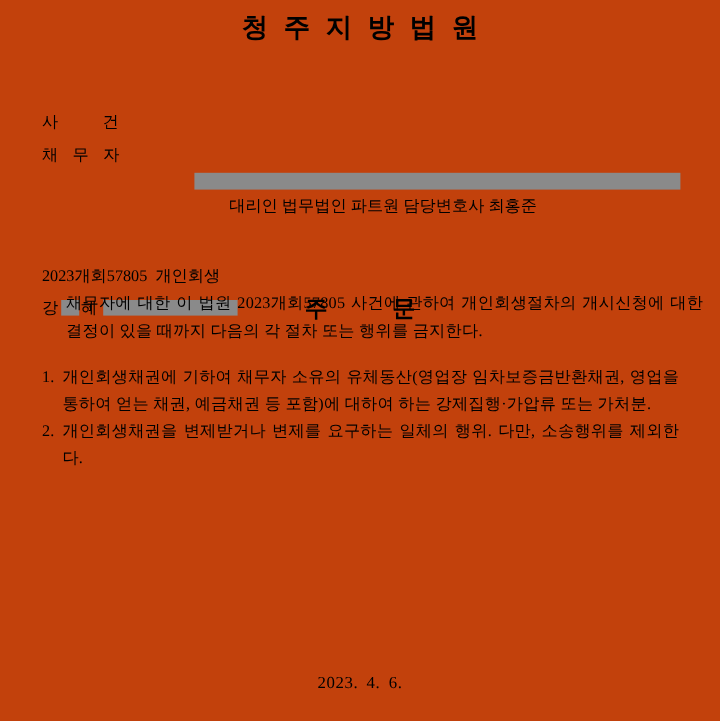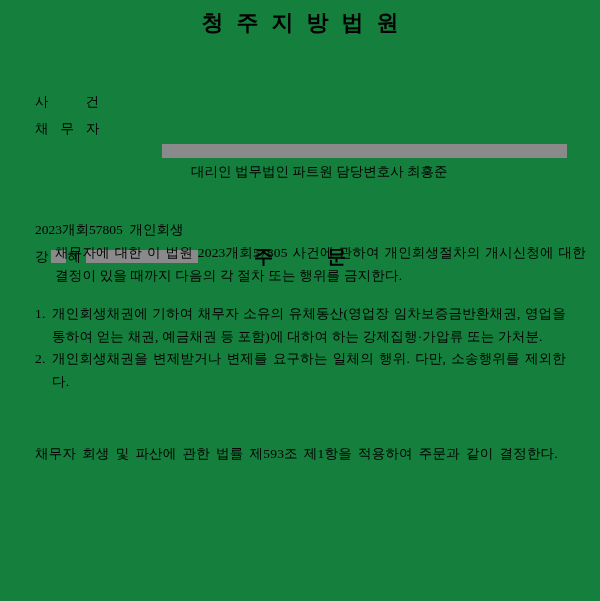--- a/index.html
+++ b/index.html
@@ -1,21 +1,21 @@
 <!DOCTYPE html>
 <html><head>
 <meta charset="utf-8">
 <style>
   html, body { margin: 0; padding: 0; background: #e8e8e8; }
   .page {
     position: relative;
     width: 600px;
     height: 601px;
     margin: 0 auto;
-    background: #15803d;
+    background: #c2410c;
     color: #000000;
     font-family: "Liberation Serif", "DejaVu Serif", serif;
     overflow: hidden;
   }
   .abs { position: absolute; }
   .center { left: 0; right: 0; text-align: center; }
 
   
   .court-title {
     top: 8px;
@@ -123,16 +123,16 @@
       <span class="item-no">1.</span>
       <span class="item-text">개인회생채권에 기하여 채무자 소유의 유체동산(영업장 임차보증금반환채권, 영업을 통하여 얻는 채권, 예금채권 등 포함)에 대하여 하는 강제집행·가압류 또는 가처분.</span>
     </div>
     <div class="list-item">
       <span class="item-no">2.</span>
       <span class="item-text">개인회생채권을 변제받거나 변제를 요구하는 일체의 행위. 다만, 소송행위를 제외한다.</span>
     </div>
   </div>
 
 
-  <div class="abs body-text reason-body">채무자 회생 및 파산에 관한 법률 제593조 제1항을 적용하여 주문과 같이 결정한다.</div>
 
+  <div class="abs center decision-date">2023. 4. 6.</div>
 
 </div>
 
 </body></html>

